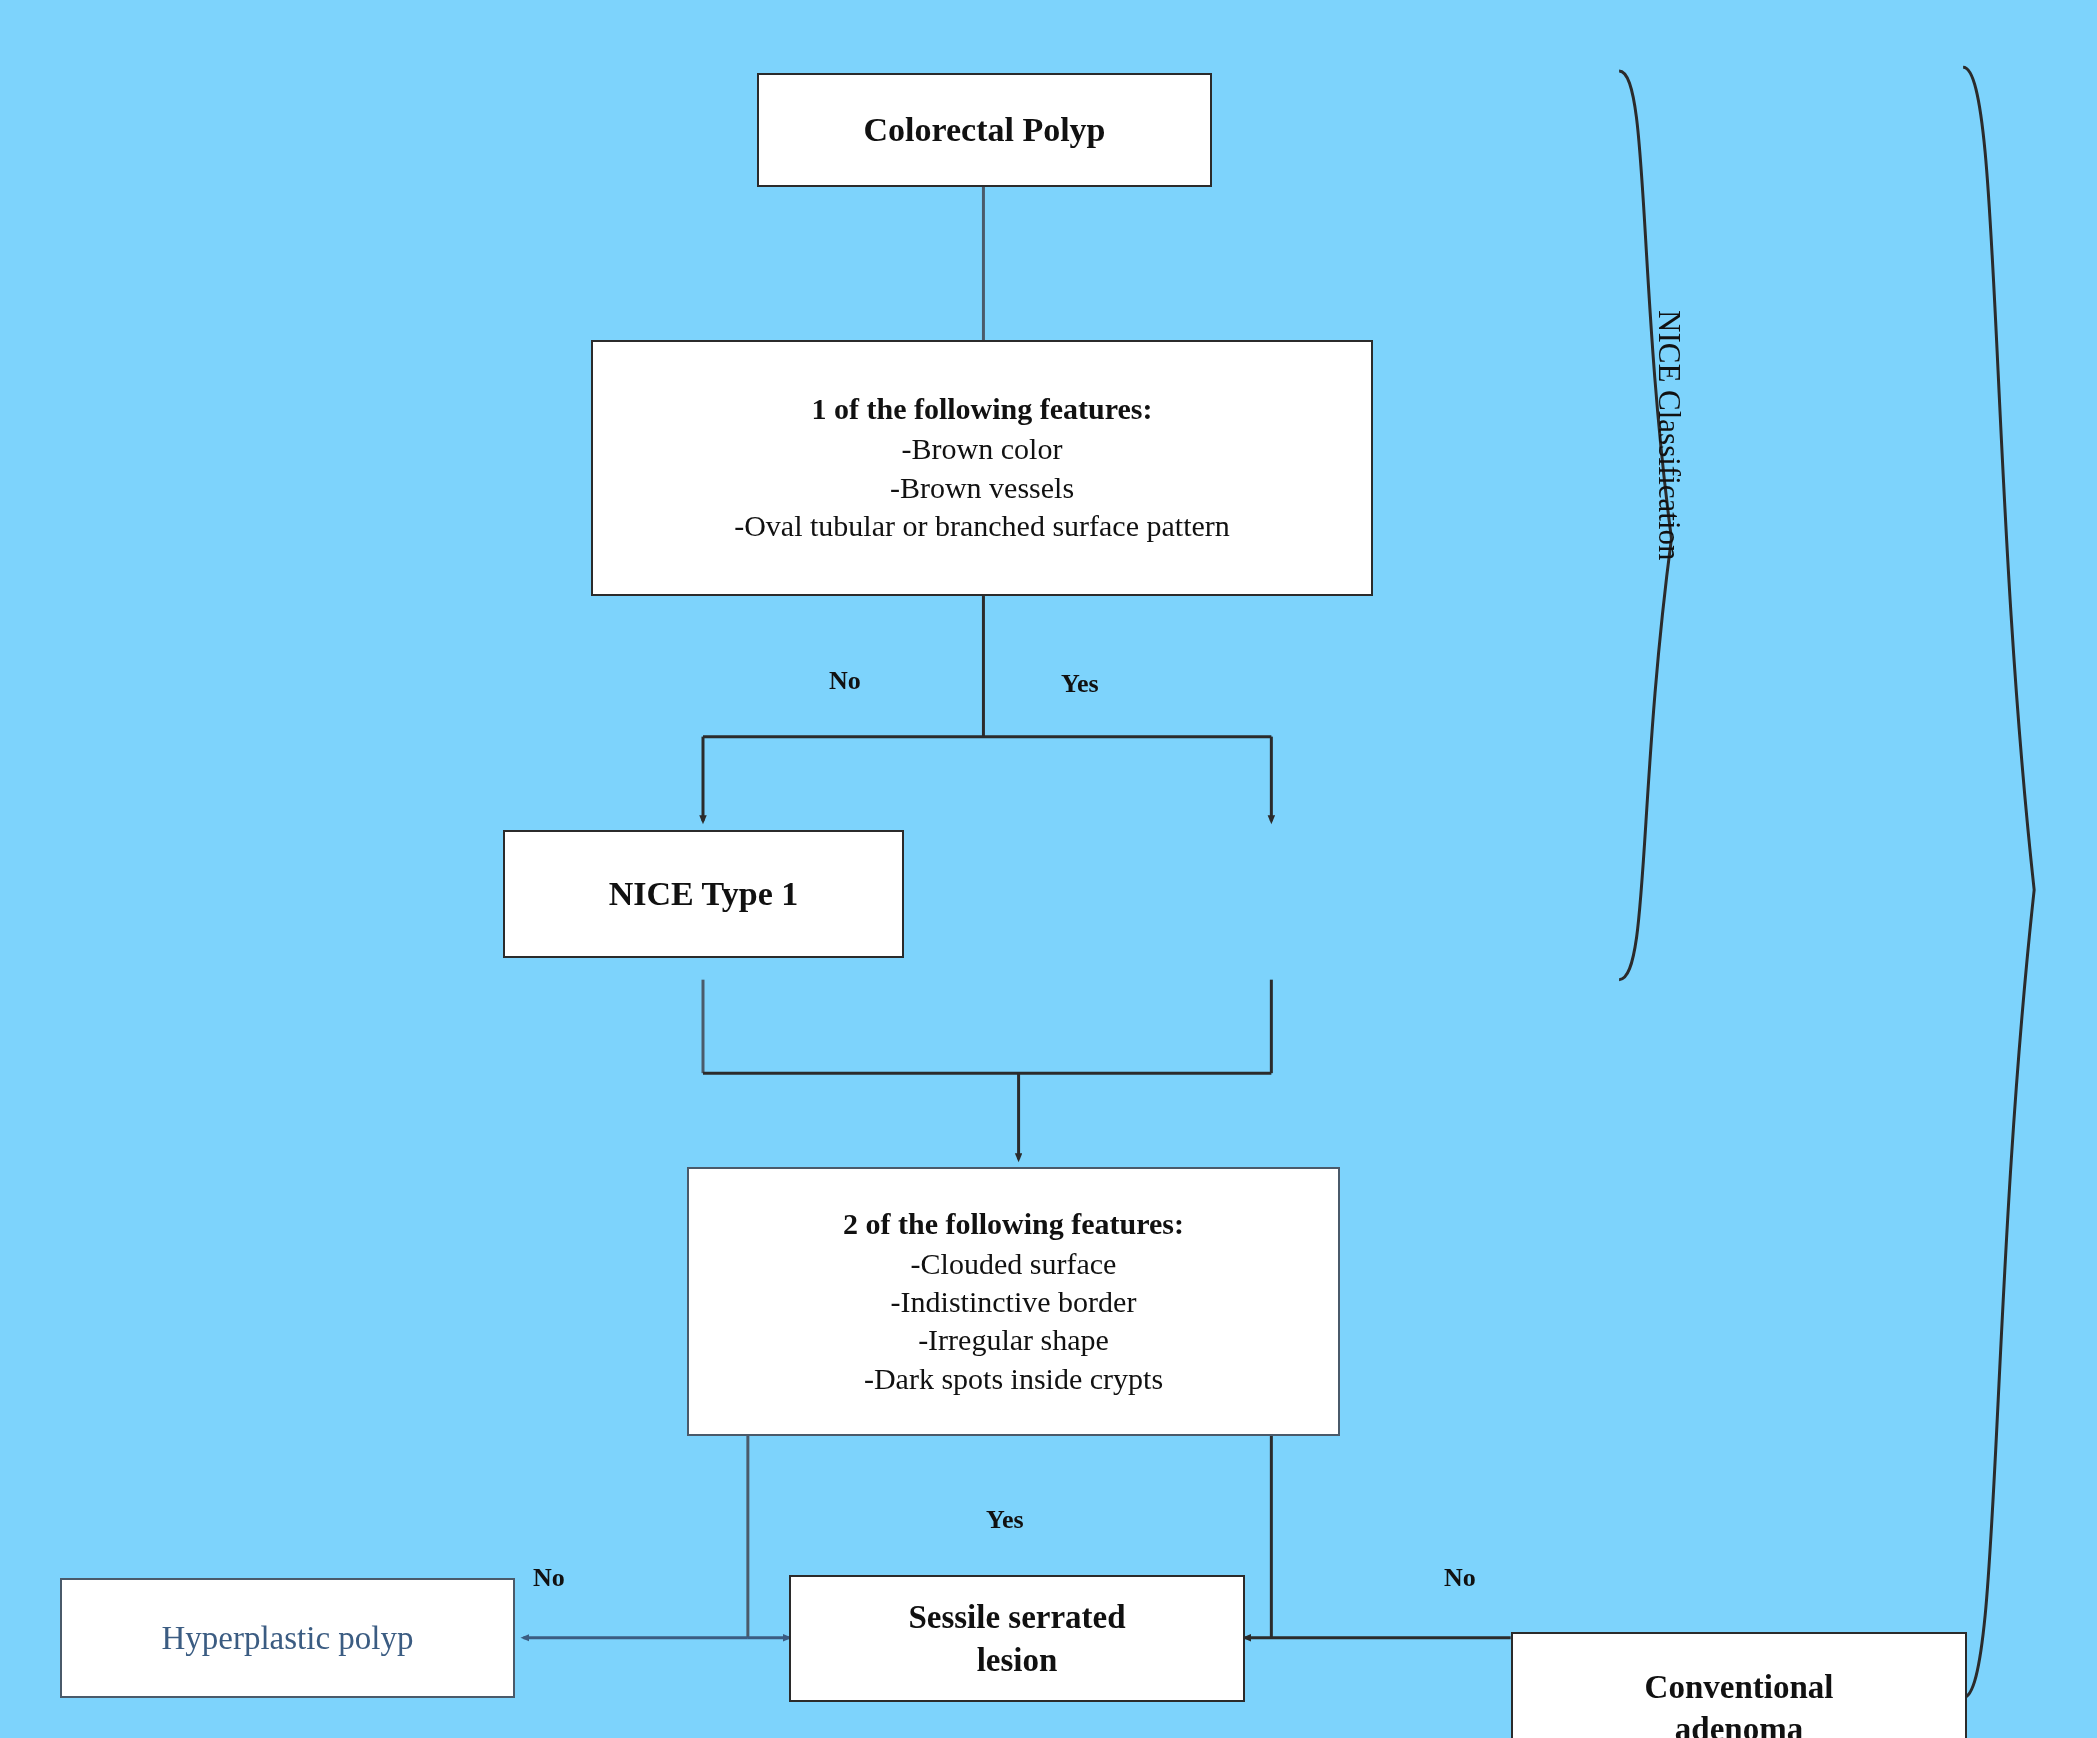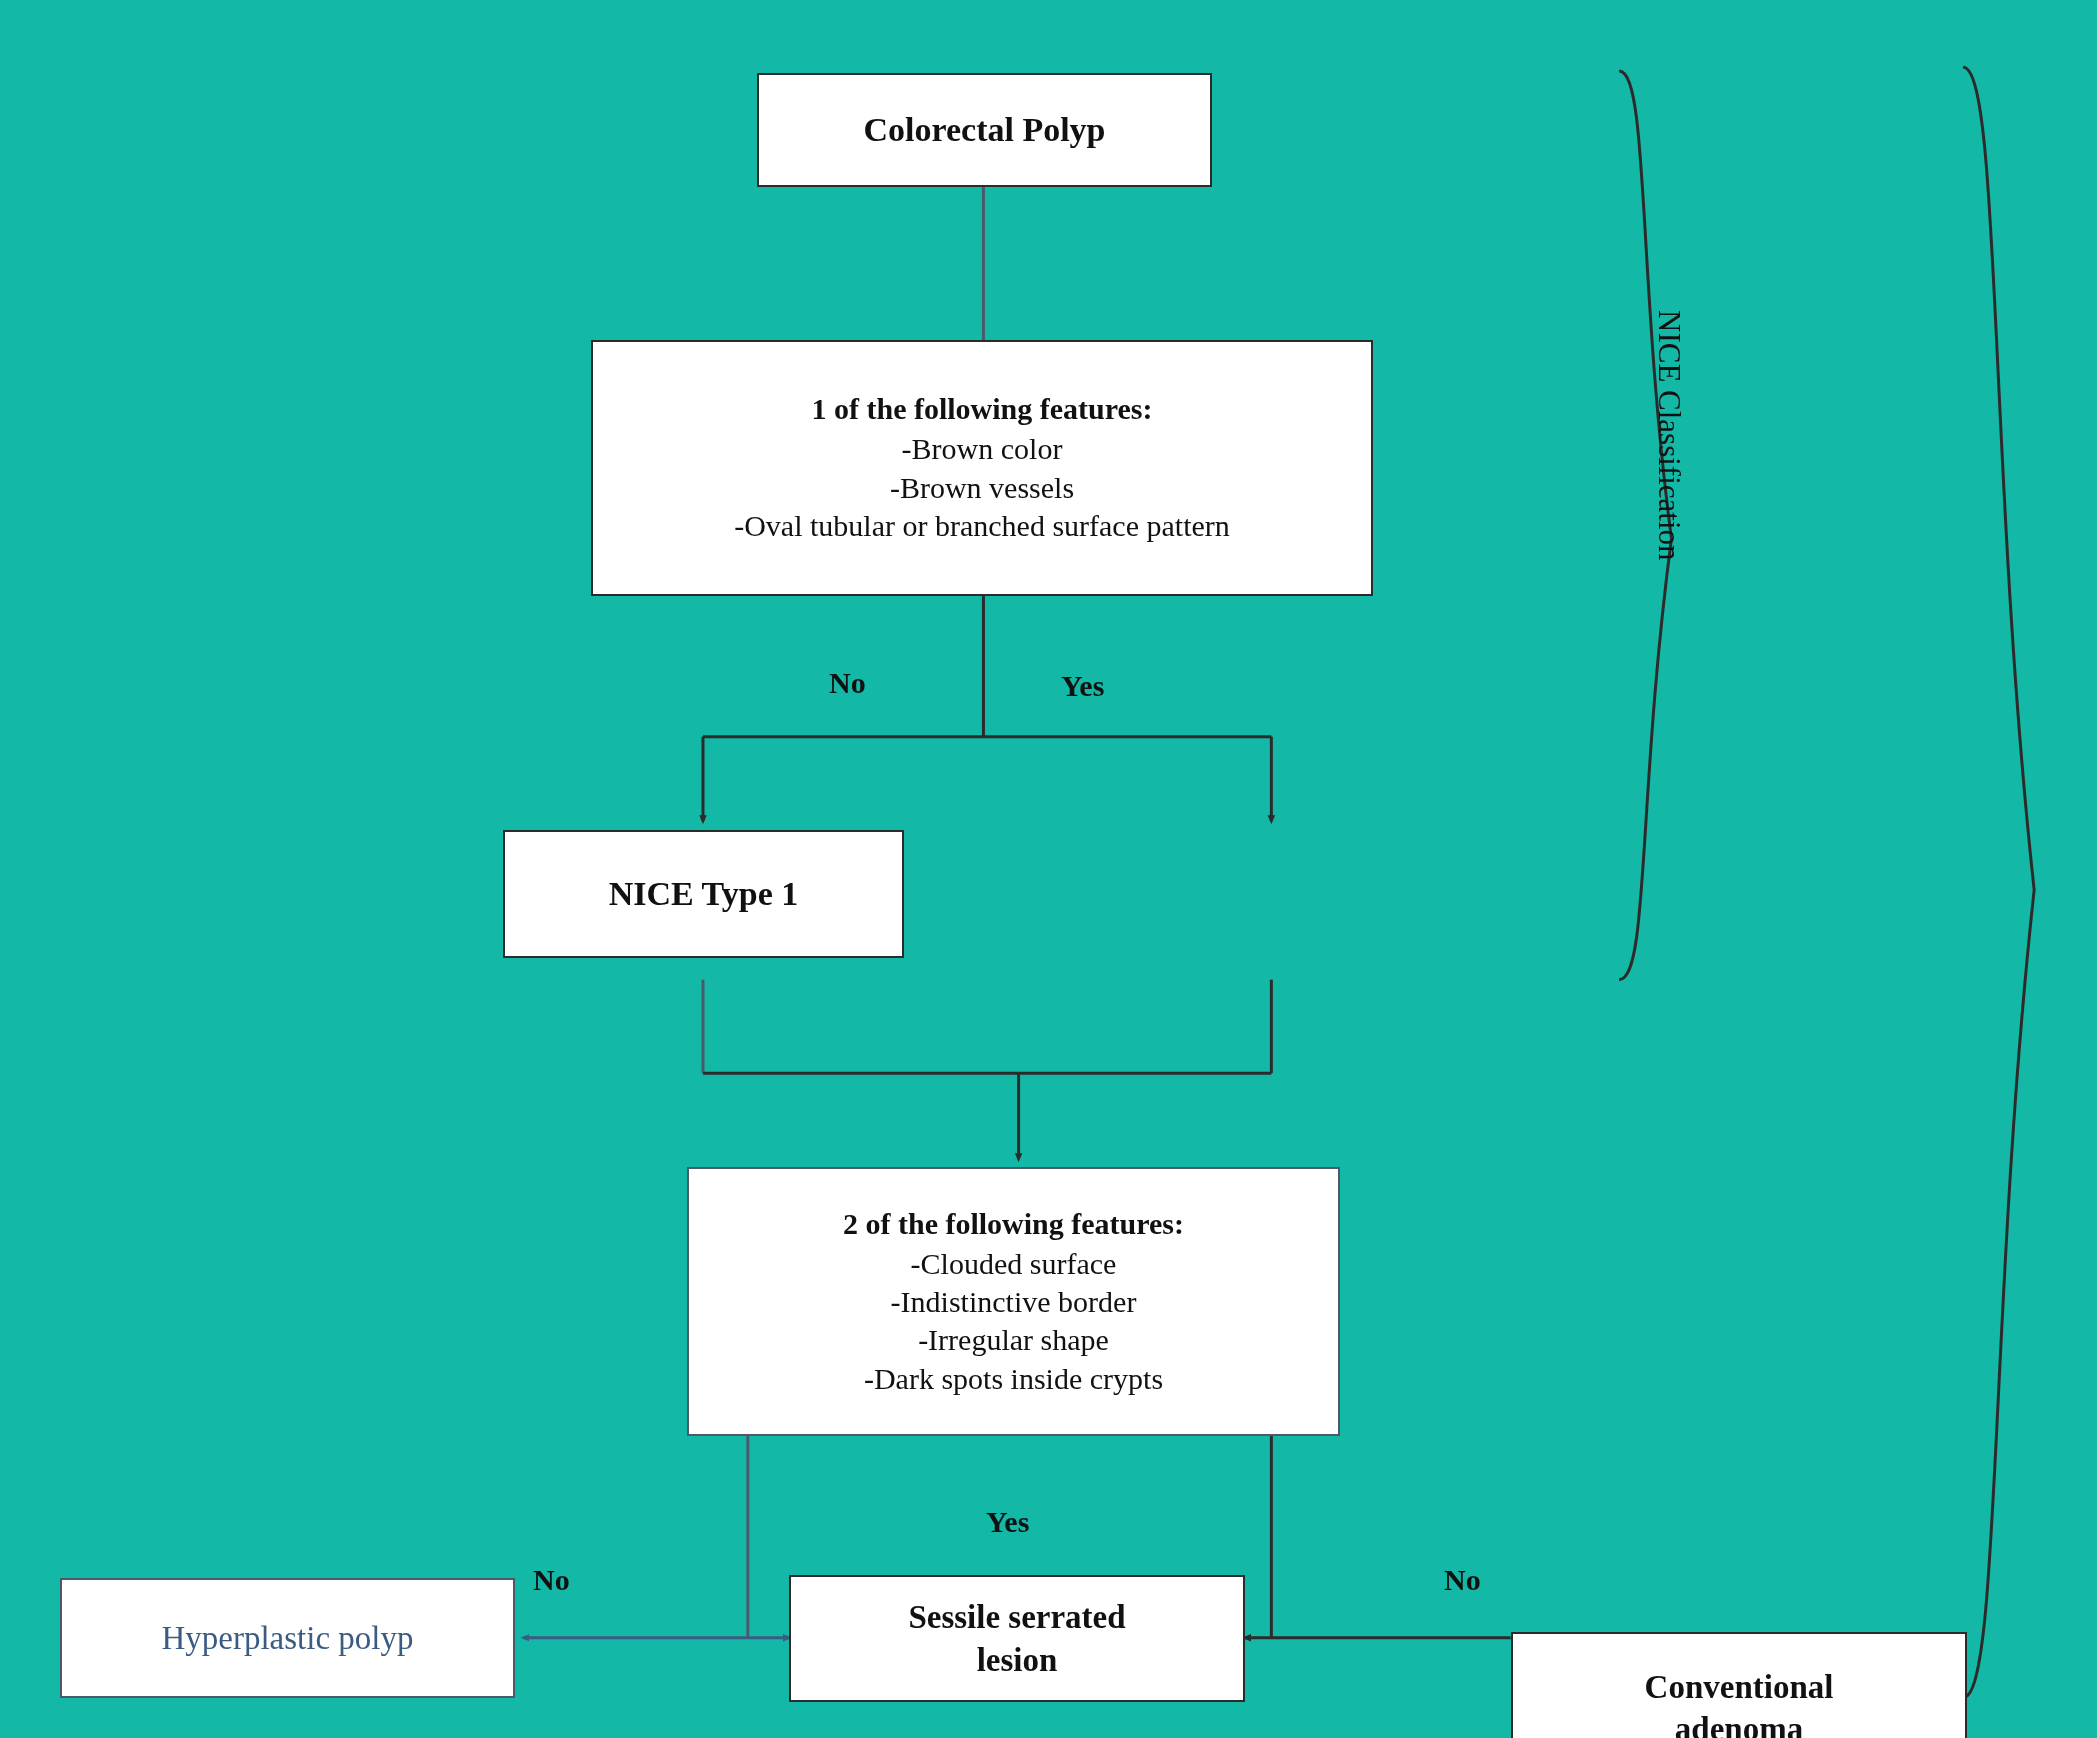--- a/index.html
+++ b/index.html
@@ -7,21 +7,21 @@
     padding: 0;
     background: #ffffff;
   }
   body {
     font-family: "Liberation Serif", serif;
   }
   #canvas {
     position: relative;
     width: 2097px;
     height: 1738px;
-    background: #14b8a6;
+    background: #7dd3fc;
     overflow: hidden;
   }
   .box {
     position: absolute;
     box-sizing: border-box;
     border: 2.2px solid #2b2b2b;
     background: #ffffff;
     display: flex;
     align-items: center;
     justify-content: center;
@@ -44,21 +44,21 @@
     font-size: 30px;
     margin-bottom: 1.5px;
   }
   .feature-line {
     font-size: 30px;
     font-weight: normal;
   }
   .edge-label {
     position: absolute;
     font-weight: bold;
-    font-size: 30px;
+    font-size: 26px;
     color: #111111;
     white-space: nowrap;
   }
   .brace-label {
     position: absolute;
     font-size: 31px;
     font-weight: normal;
     color: #111111;
     white-space: nowrap;
     transform-origin: left top;

